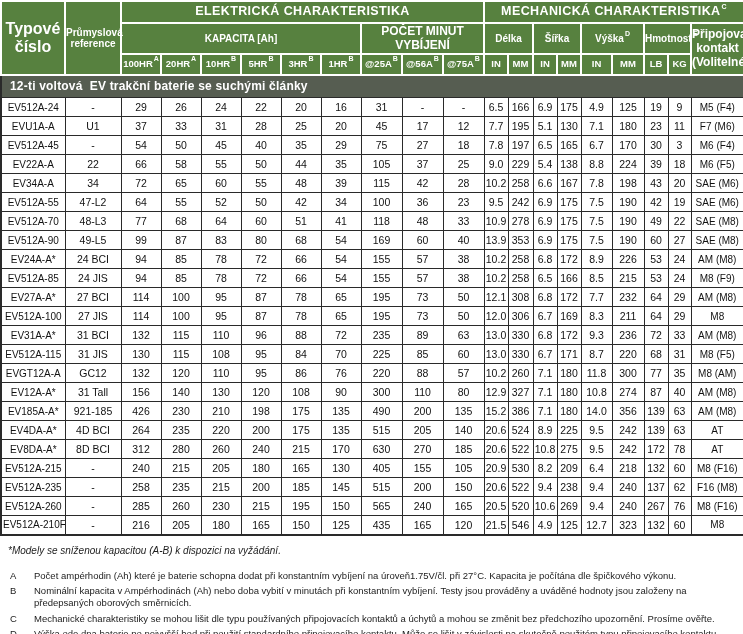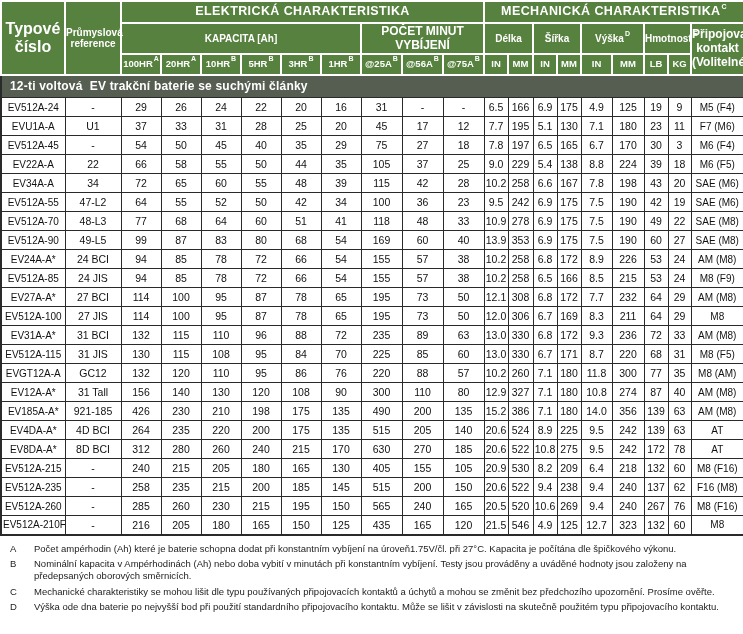--- a/index.html
+++ b/index.html
@@ -665,20 +665,21 @@
           <td>12.7</td>
           <td>323</td>
           <td>132</td>
           <td>60</td>
           <td class="c-last">M8</td>
         </tr>
       </tbody>
   </table>
 
   <div class="footer">
+    <div class="asterisk-note">*Modely se sníženou kapacitou (A-B) k dispozici na vyžádání.</div>
     <div id="fn-list">
         <div class="fn-item">
           <div class="fn-letter">A</div>
           <div class="fn-text">Počet ampérhodin (Ah) které je baterie schopna dodat při konstantním vybíjení na úroveň1.75V/čl.  při 27°C. Kapacita je počítána dle špičkového výkonu.</div>
         </div>
         <div class="fn-item">
           <div class="fn-letter">B</div>
           <div class="fn-text">Nominální kapacita v Ampérhodinách (Ah) nebo doba vybití v minutách při konstantním vybíjení. Testy jsou prováděny a uváděné hodnoty jsou založeny na předepsaných oborových směrnicích.</div>
         </div>
         <div class="fn-item">

